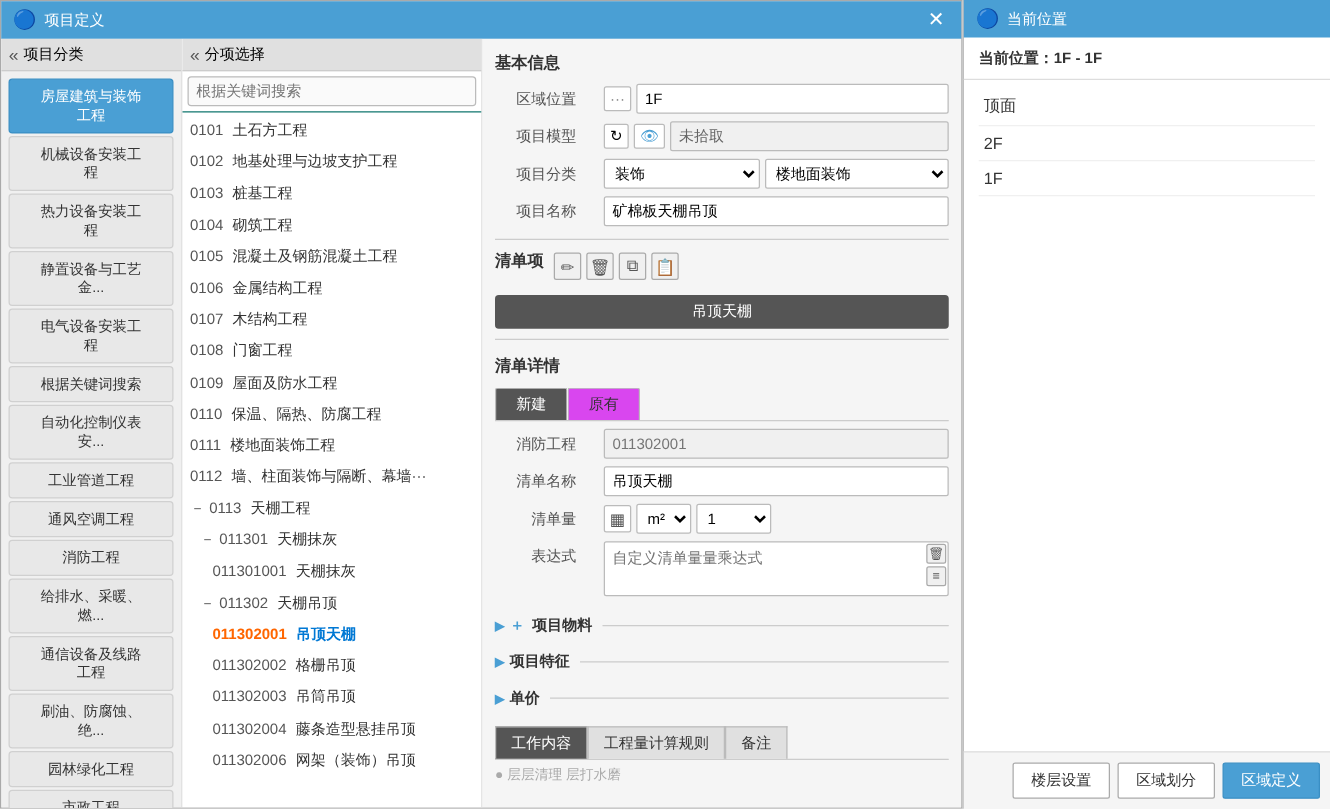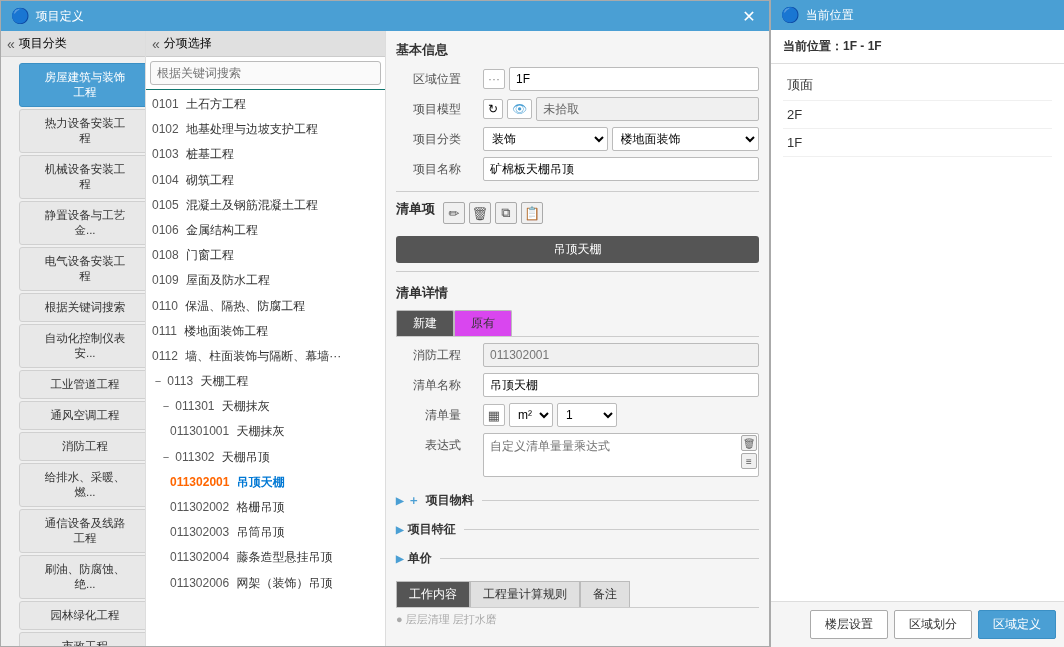--- a/index.html
+++ b/index.html
@@ -61,21 +61,21 @@
     .panel-header-icon { color: #555; font-size: 14px; }
 
     .cat-button {
       display: block;
       width: 100%;
       padding: 6px 24px;
       text-align: center;
       background: #e8e8e8;
       border: 1px solid #d0d0d0;
       border-radius: 3px;
-      margin: 2px 16px;
+      margin: 2px 4px;
       width: calc(100% - 8px);
       cursor: pointer;
       font-size: 11.5px;
       color: #333;
     }
     .cat-button.active {
       background: #4a9fd4;
       color: white;
       border-color: #3a8fc4;
     }
@@ -333,22 +333,22 @@
 
   <div class="dialog-body">
 
     <div class="project-categories">
       <div class="panel-header">
         <span class="panel-header-icon">«</span>
         <span>项目分类</span>
       </div>
       <div style="padding: 4px 2px; overflow-y:auto; flex:1;">
         <button class="cat-button active">房屋建筑与装饰工程</button>
+        <button class="cat-button">机械设备安装工程</button>
         <button class="cat-button">热力设备安装工程</button>
-        <button class="cat-button">机械设备安装工程</button>
         <button class="cat-button">静置设备与工艺金...</button>
         <button class="cat-button">电气设备安装工程</button>
         <button class="cat-button">根据关键词搜索</button>
         <button class="cat-button">自动化控制仪表安...</button>
         <button class="cat-button">工业管道工程</button>
         <button class="cat-button">通风空调工程</button>
         <button class="cat-button">消防工程</button>
         <button class="cat-button">给排水、采暖、燃...</button>
         <button class="cat-button">通信设备及线路工程</button>
         <button class="cat-button">刷油、防腐蚀、绝...</button>
@@ -366,20 +366,21 @@
         <input class="search-input" type="text" placeholder="根据关键词搜索" style="">
       </div>
       <div class="tree-list">
 
         <div class="tree-item"><span class="code">0101</span> 土石方工程</div>
         <div class="tree-item"><span class="code">0102</span> 地基处理与边坡支护工程</div>
         <div class="tree-item"><span class="code">0103</span> 桩基工程</div>
         <div class="tree-item"><span class="code">0104</span> 砌筑工程</div>
         <div class="tree-item"><span class="code">0105</span> 混凝土及钢筋混凝土工程</div>
         <div class="tree-item"><span class="code">0106</span> 金属结构工程</div>
+        <div class="tree-item"><span class="code">0107</span> 木结构工程</div>
         <div class="tree-item"><span class="code">0108</span> 门窗工程</div>
         <div class="tree-item"><span class="code">0109</span> 屋面及防水工程</div>
         <div class="tree-item"><span class="code">0110</span> 保温、隔热、防腐工程</div>
         <div class="tree-item"><span class="code">0111</span> 楼地面装饰工程</div>
         <div class="tree-item"><span class="code">0112</span> 墙、柱面装饰与隔断、幕墙···</div>
         <div class="tree-item"><span style="color:#555">－ </span><span class="code">0113</span> 天棚工程</div>
         <div class="tree-item indent-1"><span style="color:#555">－ </span><span class="code">011301</span> 天棚抹灰</div>
         <div class="tree-item indent-2"><span class="code">011301001</span> 天棚抹灰</div>
         <div class="tree-item indent-1"><span style="color:#555">－ </span><span class="code">011302</span> 天棚吊顶</div>
         <div class="tree-item indent-2 selected"><span class="code highlight">011302001</span> 吊顶天棚</div>

